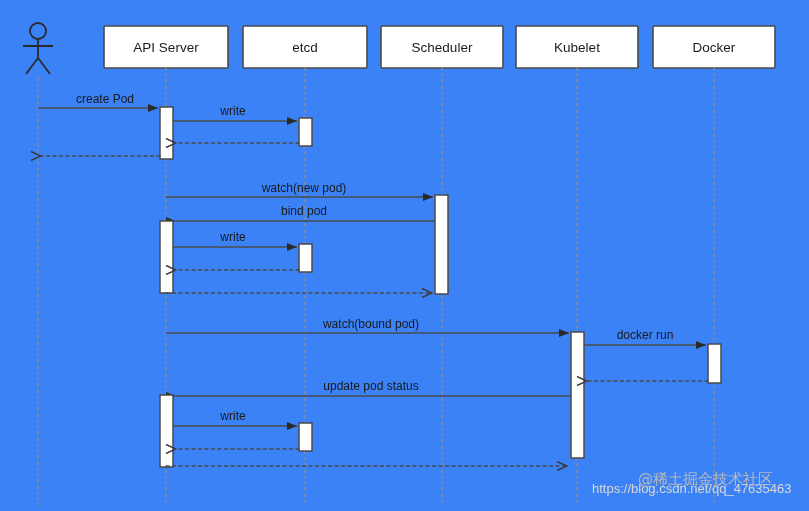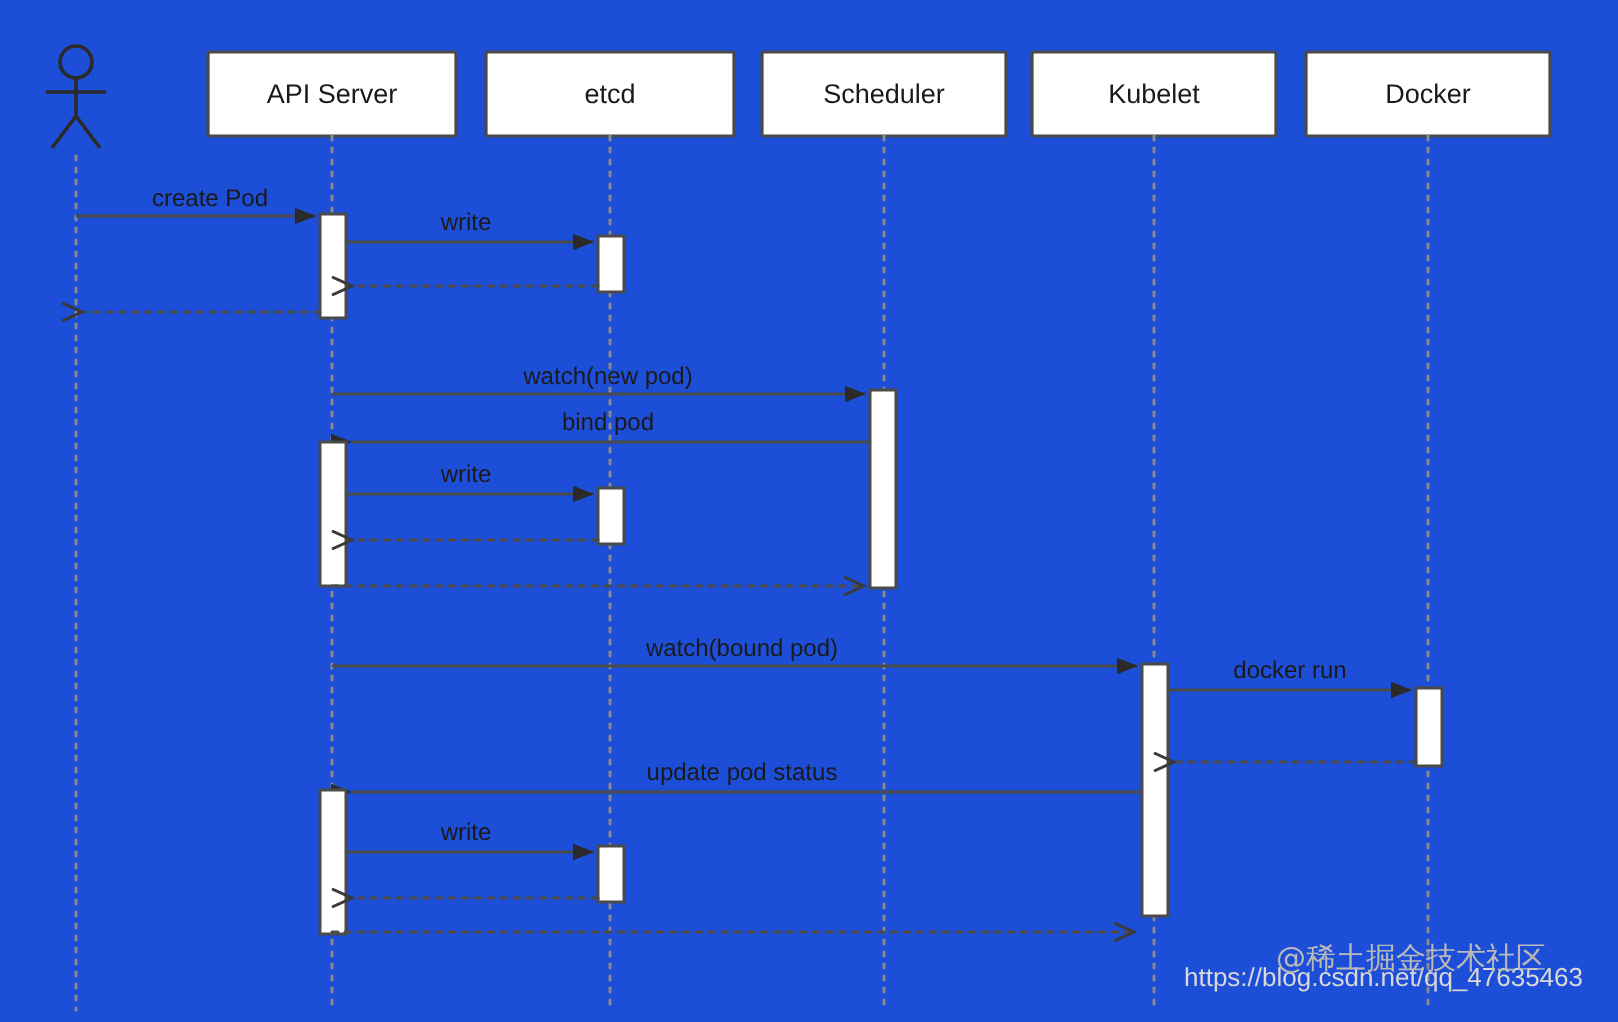--- a/index.html
+++ b/index.html
@@ -4,21 +4,21 @@
 <style>
   html, body {
     margin: 0;
     padding: 0;
     background: #ffffff;
   }
   #canvas {
     position: relative;
     width: 809px;
     height: 511px;
-    background: #1d4ed8;
+    background: #3b82f6;
     font-family: "Liberation Sans", sans-serif;
     overflow: hidden;
     text-align: right;
   }
   #diagram-svg {
     position: absolute;
     left: 0;
     top: 0;
     width: 809px;
     height: 511px;

